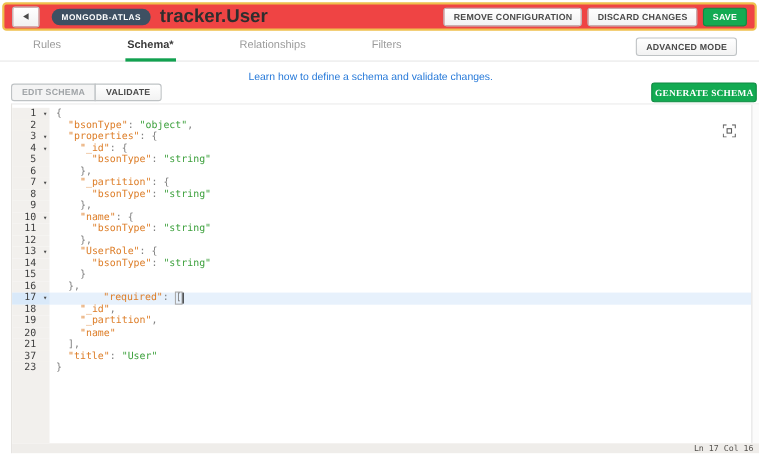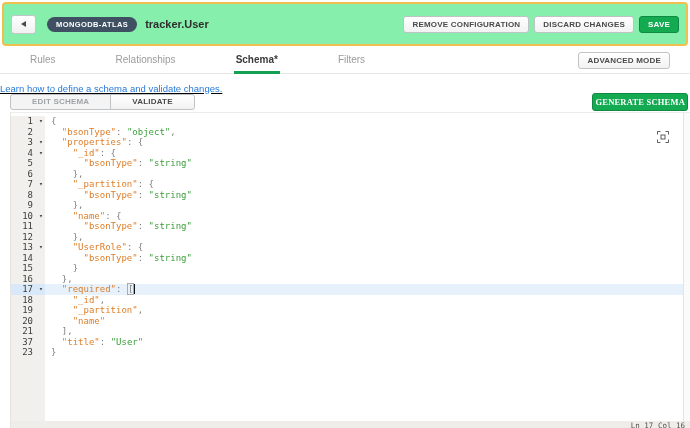--- a/index.html
+++ b/index.html
@@ -1,53 +1,53 @@
 <!DOCTYPE html>
 <html><head>
 <meta charset="utf-8">
 <style>
   * { box-sizing: border-box; margin: 0; padding: 0; }
   html,body { background:#fff; }
   body { font-family: "Liberation Sans", sans-serif; }
   .page { position:relative; width:690px; height:428px; background:#fff; overflow:hidden; }
 
   
-  .topbar { margin:2px; height:44px; background:#86efac; border:2px solid #EFC04E;
+  .topbar { margin:2px; height:26px; background:#ef4444; border:2px solid #EFC04E;
             border-radius:4px; display:flex; align-items:center; padding:0 7px; }
   .back-btn { width:25px; height:19px; background:linear-gradient(#ffffff,#f1f1f1);
               border:1px solid #C2C6C8; border-radius:3px; display:flex; align-items:center;
               justify-content:center; cursor:pointer; }
   .back-tri { width:0; height:0; border-top:3.5px solid transparent; border-bottom:3.5px solid transparent;
               border-right:5px solid #4a4a4a; }
   .badge { margin-left:11px; background:#3E5062; color:#fff; font-size:7.5px; font-weight:bold;
            letter-spacing:.4px; padding:3px 9px; border-radius:9px; }
-  .top-title { margin-left:8px; font-size:11px; font-weight:bold; color:#2e2e2e; }
+  .top-title { margin-left:8px; font-size:17px; font-weight:bold; color:#2e2e2e; }
   .top-spacer { flex:1; }
   .btn { height:17px; font-size:8px; font-weight:bold; letter-spacing:.2px; color:#4a4a4a;
          background:linear-gradient(#ffffff,#f2f2f2); border:1px solid #BFC3C5; border-radius:3px;
          padding:0 8px; cursor:pointer; font-family:"Liberation Sans",sans-serif; }
   .btn + .btn { margin-left:5px;text-align:center; }
   .btn.green { background:#13AA52; border-color:#0F8A42; color:#fff; }
 
   
   .tabrow { height:26px; border-bottom:1px solid #E7E7E7; display:flex; align-items:stretch;
             padding-left:28px; }
   .tab { font-size:10px; color:#9B9B9B; display:flex; align-items:center; padding:0 2px;
          margin-right:56px; cursor:pointer; border-bottom:3px solid transparent; margin-bottom:-1px; }
   .tab.active { color:#3a3a3a; font-weight:bold; border-bottom-color:#12A150; }
   .advanced-wrap { margin-left:auto; display:flex; align-items:center; padding-right:20px; }
 
   
-  .linkrow { height:17px; text-align:left; padding:4px 16px 0 0;text-decoration:underline; }
+  .linkrow { height:17px; text-align:center; padding:4px 16px 0 0; }
   .linkrow a { color:#2679D9; font-size:9.5px; text-decoration:none; cursor:pointer; }
 
   
   .schema-toolbar { height:21px; display:flex; align-items:center; padding:0 2px 0 10px; }
   .seg { display:flex; }
-  .seg .btn { height:16px; font-size:8px; padding:0 21px; }
+  .seg .btn { height:16px; font-size:8px; padding:0 9px; }
   .seg .btn.first { border-radius:3px 0 0 3px; background:#F4F4F4; color:#A0A4A7; }
   .seg .btn.last  { border-radius:0 3px 3px 0; margin-left:-1px; }
   .schema-toolbar .gen { margin-left:auto; height:18px; font-size:8.5px; padding:0 2px;font-family:Liberation Serif, serif; }
 
   
   .editor { position:relative; margin-left:10px; height:318px; border-top:1px solid #ECECEC;
             border-left:1px solid #E6E4E1; background:#fff;
             font-family:"DejaVu Sans Mono", monospace; font-size:9px; }
   .lines { position:absolute; top:0; left:0; right:7px; bottom:9px; padding-top:3px;
            display:flex; flex-direction:column; overflow:hidden; }
@@ -55,21 +55,21 @@
   .row.filler { flex:1 1 auto; height:auto; }
   .gut { flex:0 0 34px; width:34px; background:#F2F0ED; color:#3d3d3d; text-align:right;
          padding-right:12px; position:relative; }
   .fold { position:absolute; right:2px; top:0; font-size:6.5px; color:#4a4a4a; }
   .code { flex:1; white-space:pre; padding-left:6px; color:#7F7F7F; }
   .tk-p { color:#7F7F7F; }
   .tk-k { color:#DD7D27; }
   .tk-s { color:#3CA03C; }
   .tk-b { color:#7F7F7F; border:1px solid #ABABAB; }
   .tk-caret { display:inline-block; width:1px; height:10px; background:#111; vertical-align:text-bottom; }
-  .row.active { background:#E7F1FC; }
+  .row.active { background:#E7F1FC;gap:32px; }
   .row.active .gut { background:#D9E9F9; }
 
   .scrollbar { position:absolute; top:0; right:0; bottom:9px; width:7px; background:#FBFBFB;
                border-left:1px solid #E4E4E4; cursor:pointer; }
   .statusbar { position:absolute; left:0; right:0; bottom:0; height:9px; background:#EFEDEA;
                font-size:7.5px; line-height:9px; color:#55524E; text-align:right; padding-right:5px;
                font-family:"DejaVu Sans Mono", monospace; }
   .expand { position:absolute; top:18px; right:21px; width:12px; height:12px; cursor:pointer; }
 </style>
 </head>
@@ -85,22 +85,22 @@
     <span class="top-title">tracker.User</span>
     <span class="top-spacer"></span>
     <button class="btn">REMOVE CONFIGURATION</button>
     <button class="btn">DISCARD CHANGES</button>
     <button class="btn green">SAVE</button>
   </div>
 
   <div class="tabrow">
     <div id="tabs" style="display:flex;">
         <div class="tab">Rules</div>
+        <div class="tab active">Schema*</div>
         <div class="tab">Relationships</div>
-        <div class="tab active">Schema*</div>
         <div class="tab">Filters</div>
       </div>
     <div class="advanced-wrap">
       <button class="btn">ADVANCED MODE</button>
     </div>
   </div>
 
   <div class="linkrow">
     <a>Learn how to define a schema and validate changes.</a>
   </div>

